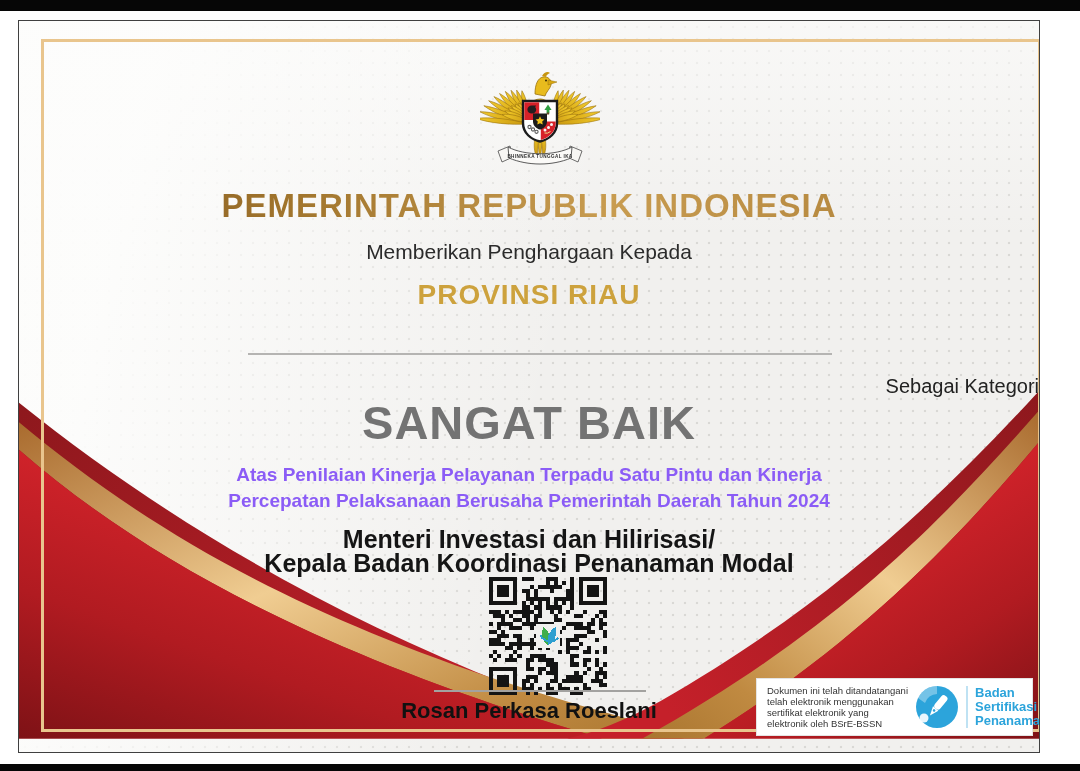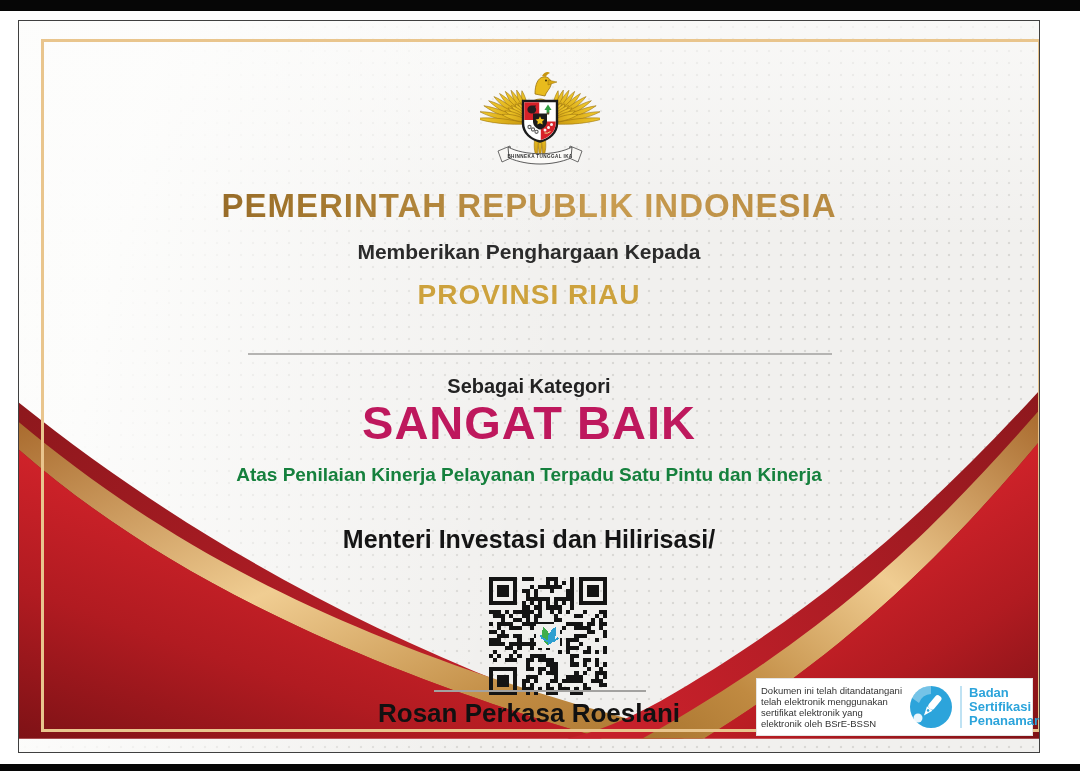--- a/index.html
+++ b/index.html
@@ -16,42 +16,42 @@
         background-image:radial-gradient(circle,#d9d8d5 1.3px,rgba(217,216,213,0) 1.6px);
         background-size:12px 12px;}
   .sheen{position:absolute;inset:0;
         background:linear-gradient(103deg,rgba(253,253,252,0.95) 12%,rgba(253,253,252,0) 52%),
                    linear-gradient(180deg,rgba(252,252,251,0.7) 0%,rgba(252,252,251,0) 30%);}
   .ribbons{position:absolute;inset:0;z-index:1;}
   .frame{position:absolute;left:22px;top:18px;width:1000px;height:693px;
          border:3px solid #e9c58d;z-index:2;pointer-events:none;}
 
   .content{position:absolute;inset:0;z-index:3;}
-  .centered{position:absolute;left:0;width:100%;text-align:center;font-weight:bold;}
+  .centered{position:absolute;left:0;width:100%;text-align:center;}
 
   .emblem{position:absolute;left:461px;top:33px;width:120px;height:124px;}
 
   .title{top:166px;font-size:33px;font-weight:bold;letter-spacing:1px;
          background:linear-gradient(92deg,#7d5320 0%,#a0742c 26%,#c89c50 55%,#c49а4c 70%,#9a6d2b 100%);
          background:linear-gradient(92deg,#7d5320 0%,#a0742c 26%,#c89c50 58%,#a87a33 100%);
          -webkit-background-clip:text;background-clip:text;color:transparent;}
   .subtitle{top:219px;font-size:21px;color:#2b2b2b;}
   .recipient{top:258px;font-size:28px;font-weight:bold;color:#cda23d;letter-spacing:1px;}
   .divider{position:absolute;left:229px;top:332px;width:584px;height:2px;background:#b5b4b2;}
-  .cat-label{top:354px;font-size:20px;color:#222222;}
-  .cat-value{top:374px;font-size:47px;font-weight:bold;color:#be185d;letter-spacing:1px;}
-  .desc{top:441px;font-size:19px;line-height:26px;font-weight:bold;color:#15803d;}
+  .cat-label{top:354px;font-size:20px;color:#222222;text-align:right;}
+  .cat-value{top:374px;font-size:47px;font-weight:bold;color:#737373;letter-spacing:1px;}
+  .desc{top:441px;font-size:19px;line-height:26px;font-weight:bold;color:#8b5cf6;}
   .signatory-title{top:506px;font-size:25px;line-height:24px;font-weight:bold;color:#151515;}
   .qr{position:absolute;left:470px;top:556px;width:118px;height:118px;}
   .sig-line{position:absolute;left:415px;top:669px;width:212px;height:2px;background:#a3a2a0;}
-  .sig-name{top:677px;font-size:26px;font-weight:bold;color:#111111;}
+  .sig-name{top:677px;font-size:22px;font-weight:bold;color:#111111;}
 
   .esign-box{position:absolute;left:737px;top:657px;width:277px;height:58px;z-index:4;
              background:#ffffff;border:1px solid #e4e4e4;display:flex;align-items:center;
-             padding:4px 8px 4px 4px;gap:7px;}
+             padding:4px 8px 4px 10px;gap:7px;}
   .esign-text{font-size:9.5px;line-height:11px;color:#333333;white-space:nowrap;flex:0 0 auto;}
   .esign-logo{flex:0 0 auto;width:44px;height:44px;}
   .esign-divider{flex:0 0 auto;width:2px;height:42px;background:#bfe2f3;}
   .esign-authority{font-size:13px;line-height:14px;font-weight:bold;color:#2ca4db;}
 </style>
 </head>
 <body>
 
 <div class="stage">
   <div class="bar top"></div>
@@ -195,23 +195,25 @@
       </svg>
 
       <div class="centered title">PEMERINTAH REPUBLIK INDONESIA</div>
       <div class="centered subtitle">Memberikan Penghargaan Kepada</div>
       <div class="centered recipient">PROVINSI RIAU</div>
       <div class="divider"></div>
       <div class="centered cat-label">Sebagai Kategori</div>
       <div class="centered cat-value">SANGAT BAIK</div>
       <div class="centered desc">
         <div>Atas Penilaian Kinerja Pelayanan Terpadu Satu Pintu dan Kinerja</div>
+        <div>Percepatan Pelaksanaan Berusaha Pemerintah Daerah Tahun 2024</div>
       </div>
       <div class="centered signatory-title">
         <div>Menteri Investasi dan Hilirisasi/</div>
+        <div>Kepala Badan Koordinasi Penanaman Modal</div>
       </div>
 
       <svg class="qr" viewBox="0 0 29 29" shape-rendering="crispEdges">
         <g id="qr-modules" fill="#141414">
             <rect x="0" y="0" width="1" height="1"></rect>
             <rect x="1" y="0" width="1" height="1"></rect>
             <rect x="2" y="0" width="1" height="1"></rect>
             <rect x="3" y="0" width="1" height="1"></rect>
             <rect x="4" y="0" width="1" height="1"></rect>
             <rect x="5" y="0" width="1" height="1"></rect>

